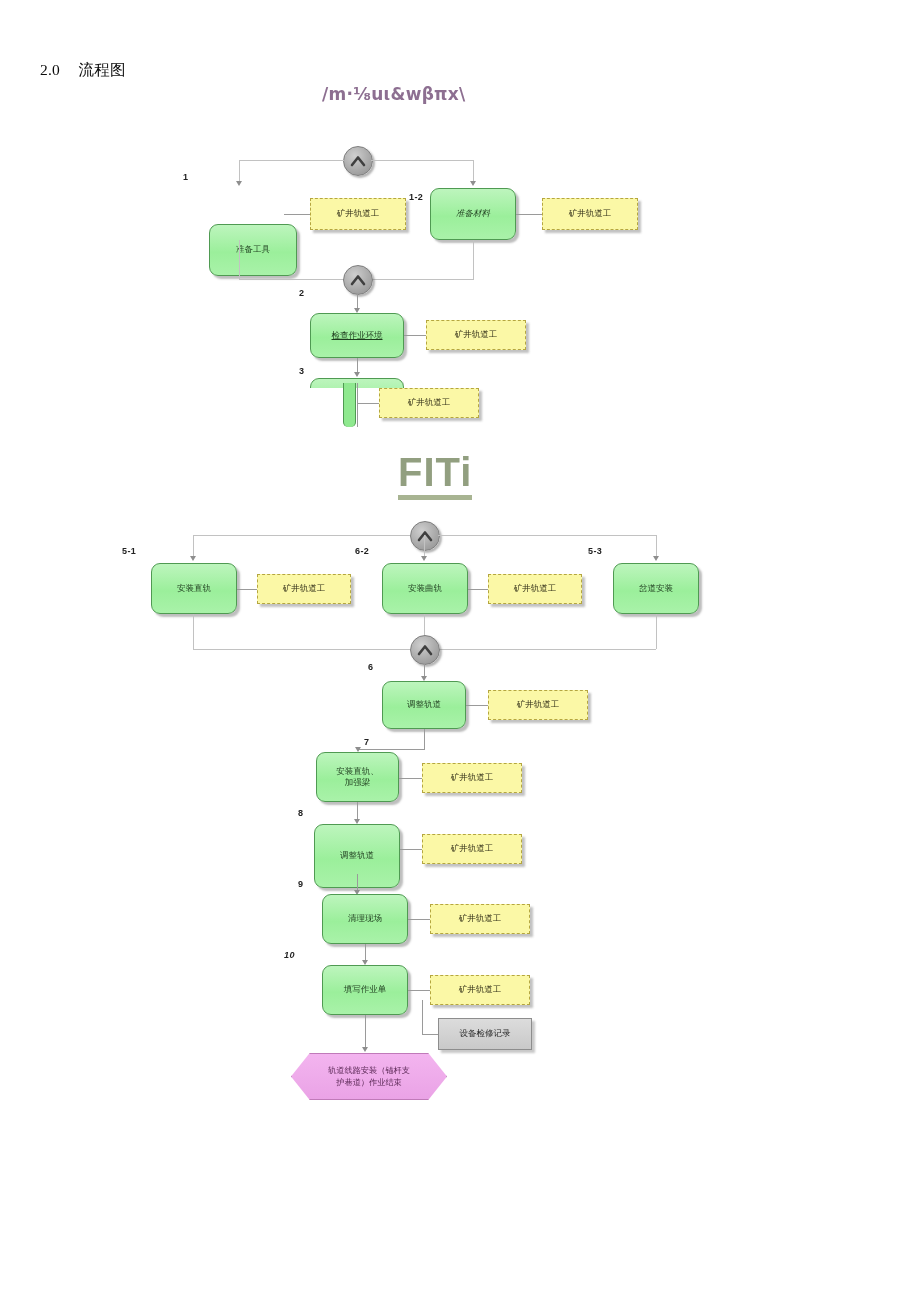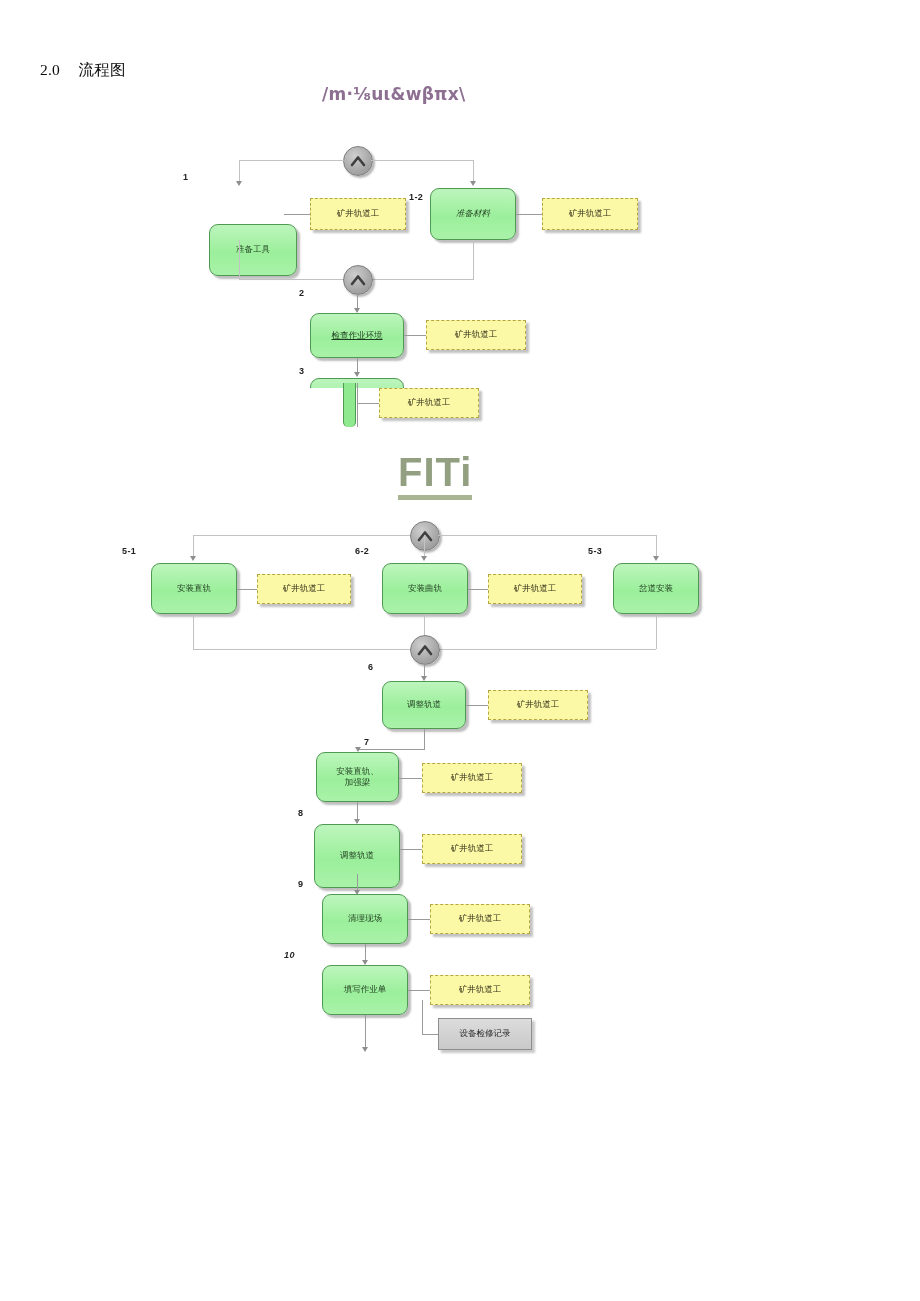--- a/index.html
+++ b/index.html
@@ -296,14 +296,18 @@
 
   <div class="ln v" style="left:422px;top:1000px;height:34px;"></div>
   <div class="ln h" style="left:422px;top:1034px;width:16px;"></div>
   <div class="doc-box" style="left:438px;top:1018px;width:94px;height:32px;">
     <span>设备检修记录</span>
   </div>
 
   <div class="ln v" style="left:365px;top:1015px;height:34px;"></div>
   <div class="arw" style="left:361.5px;top:1047px;"></div>
 
+  <div class="end-node" style="left:291px;top:1053px;width:156px;height:47px;flex-direction:column;">
+    <span>轨道线路安装（锚杆支</span>
+    <span>护巷道）作业结束</span>
+  </div>
 
 </div>
 
 </body></html>

